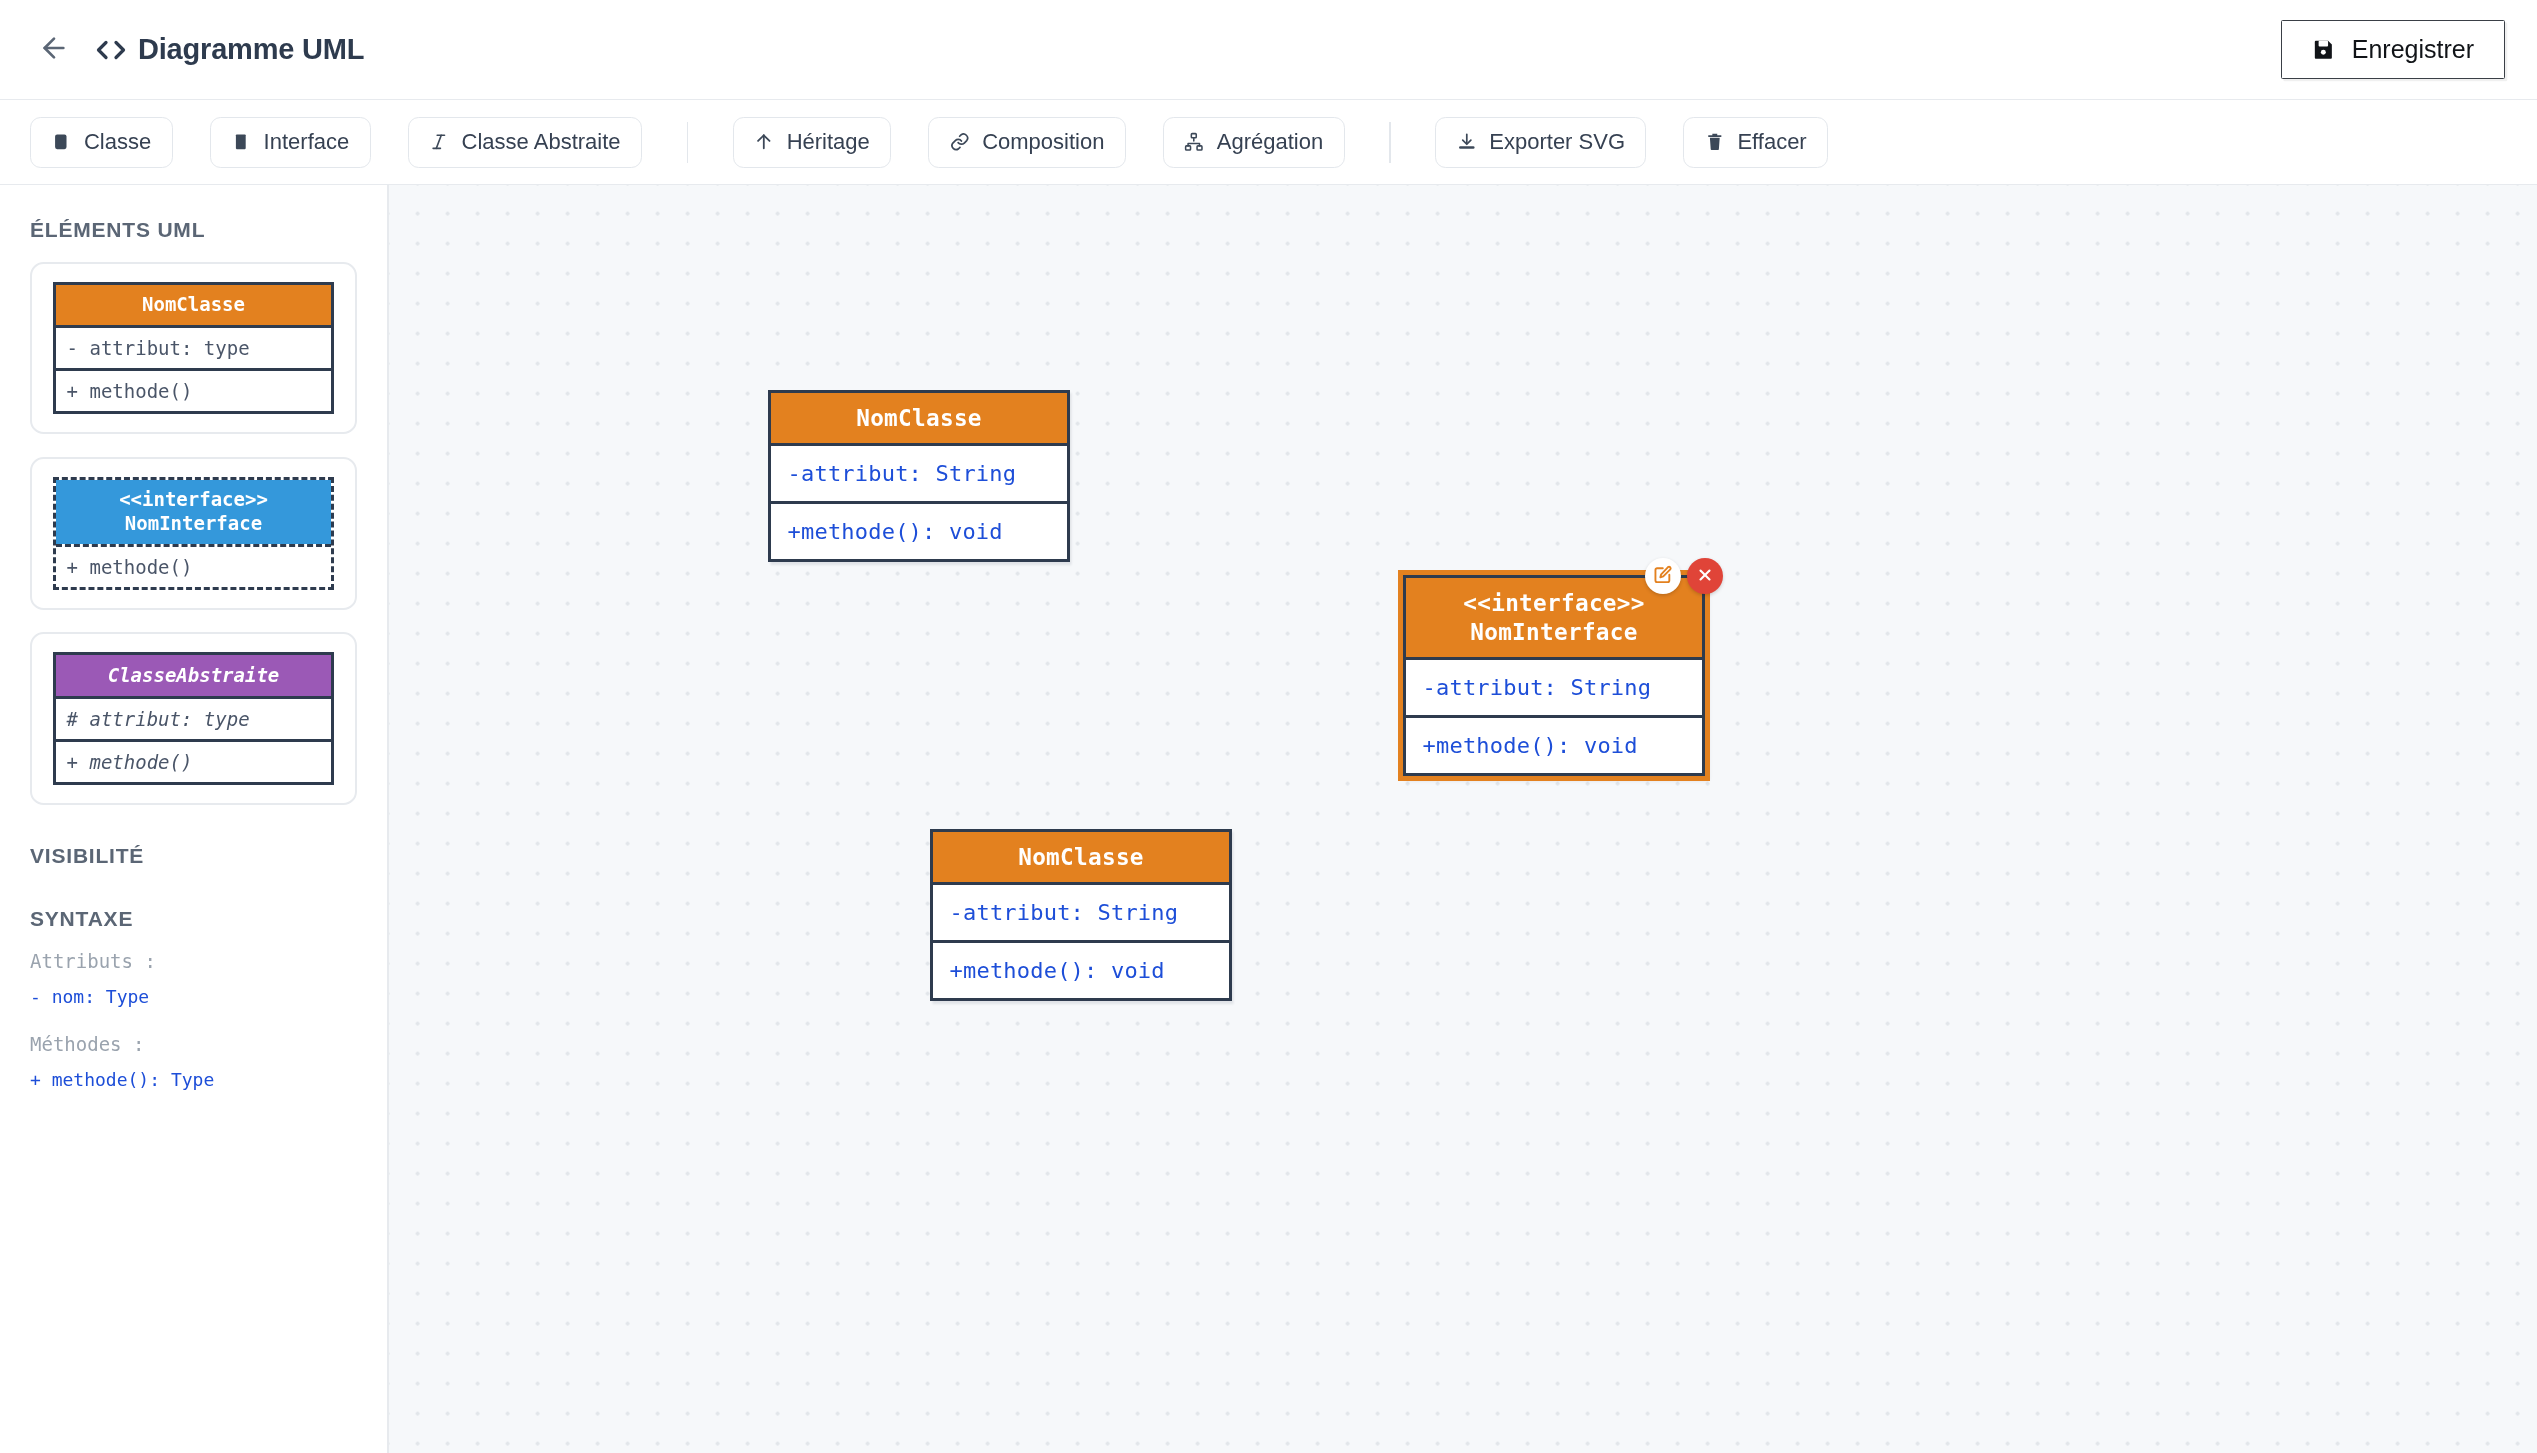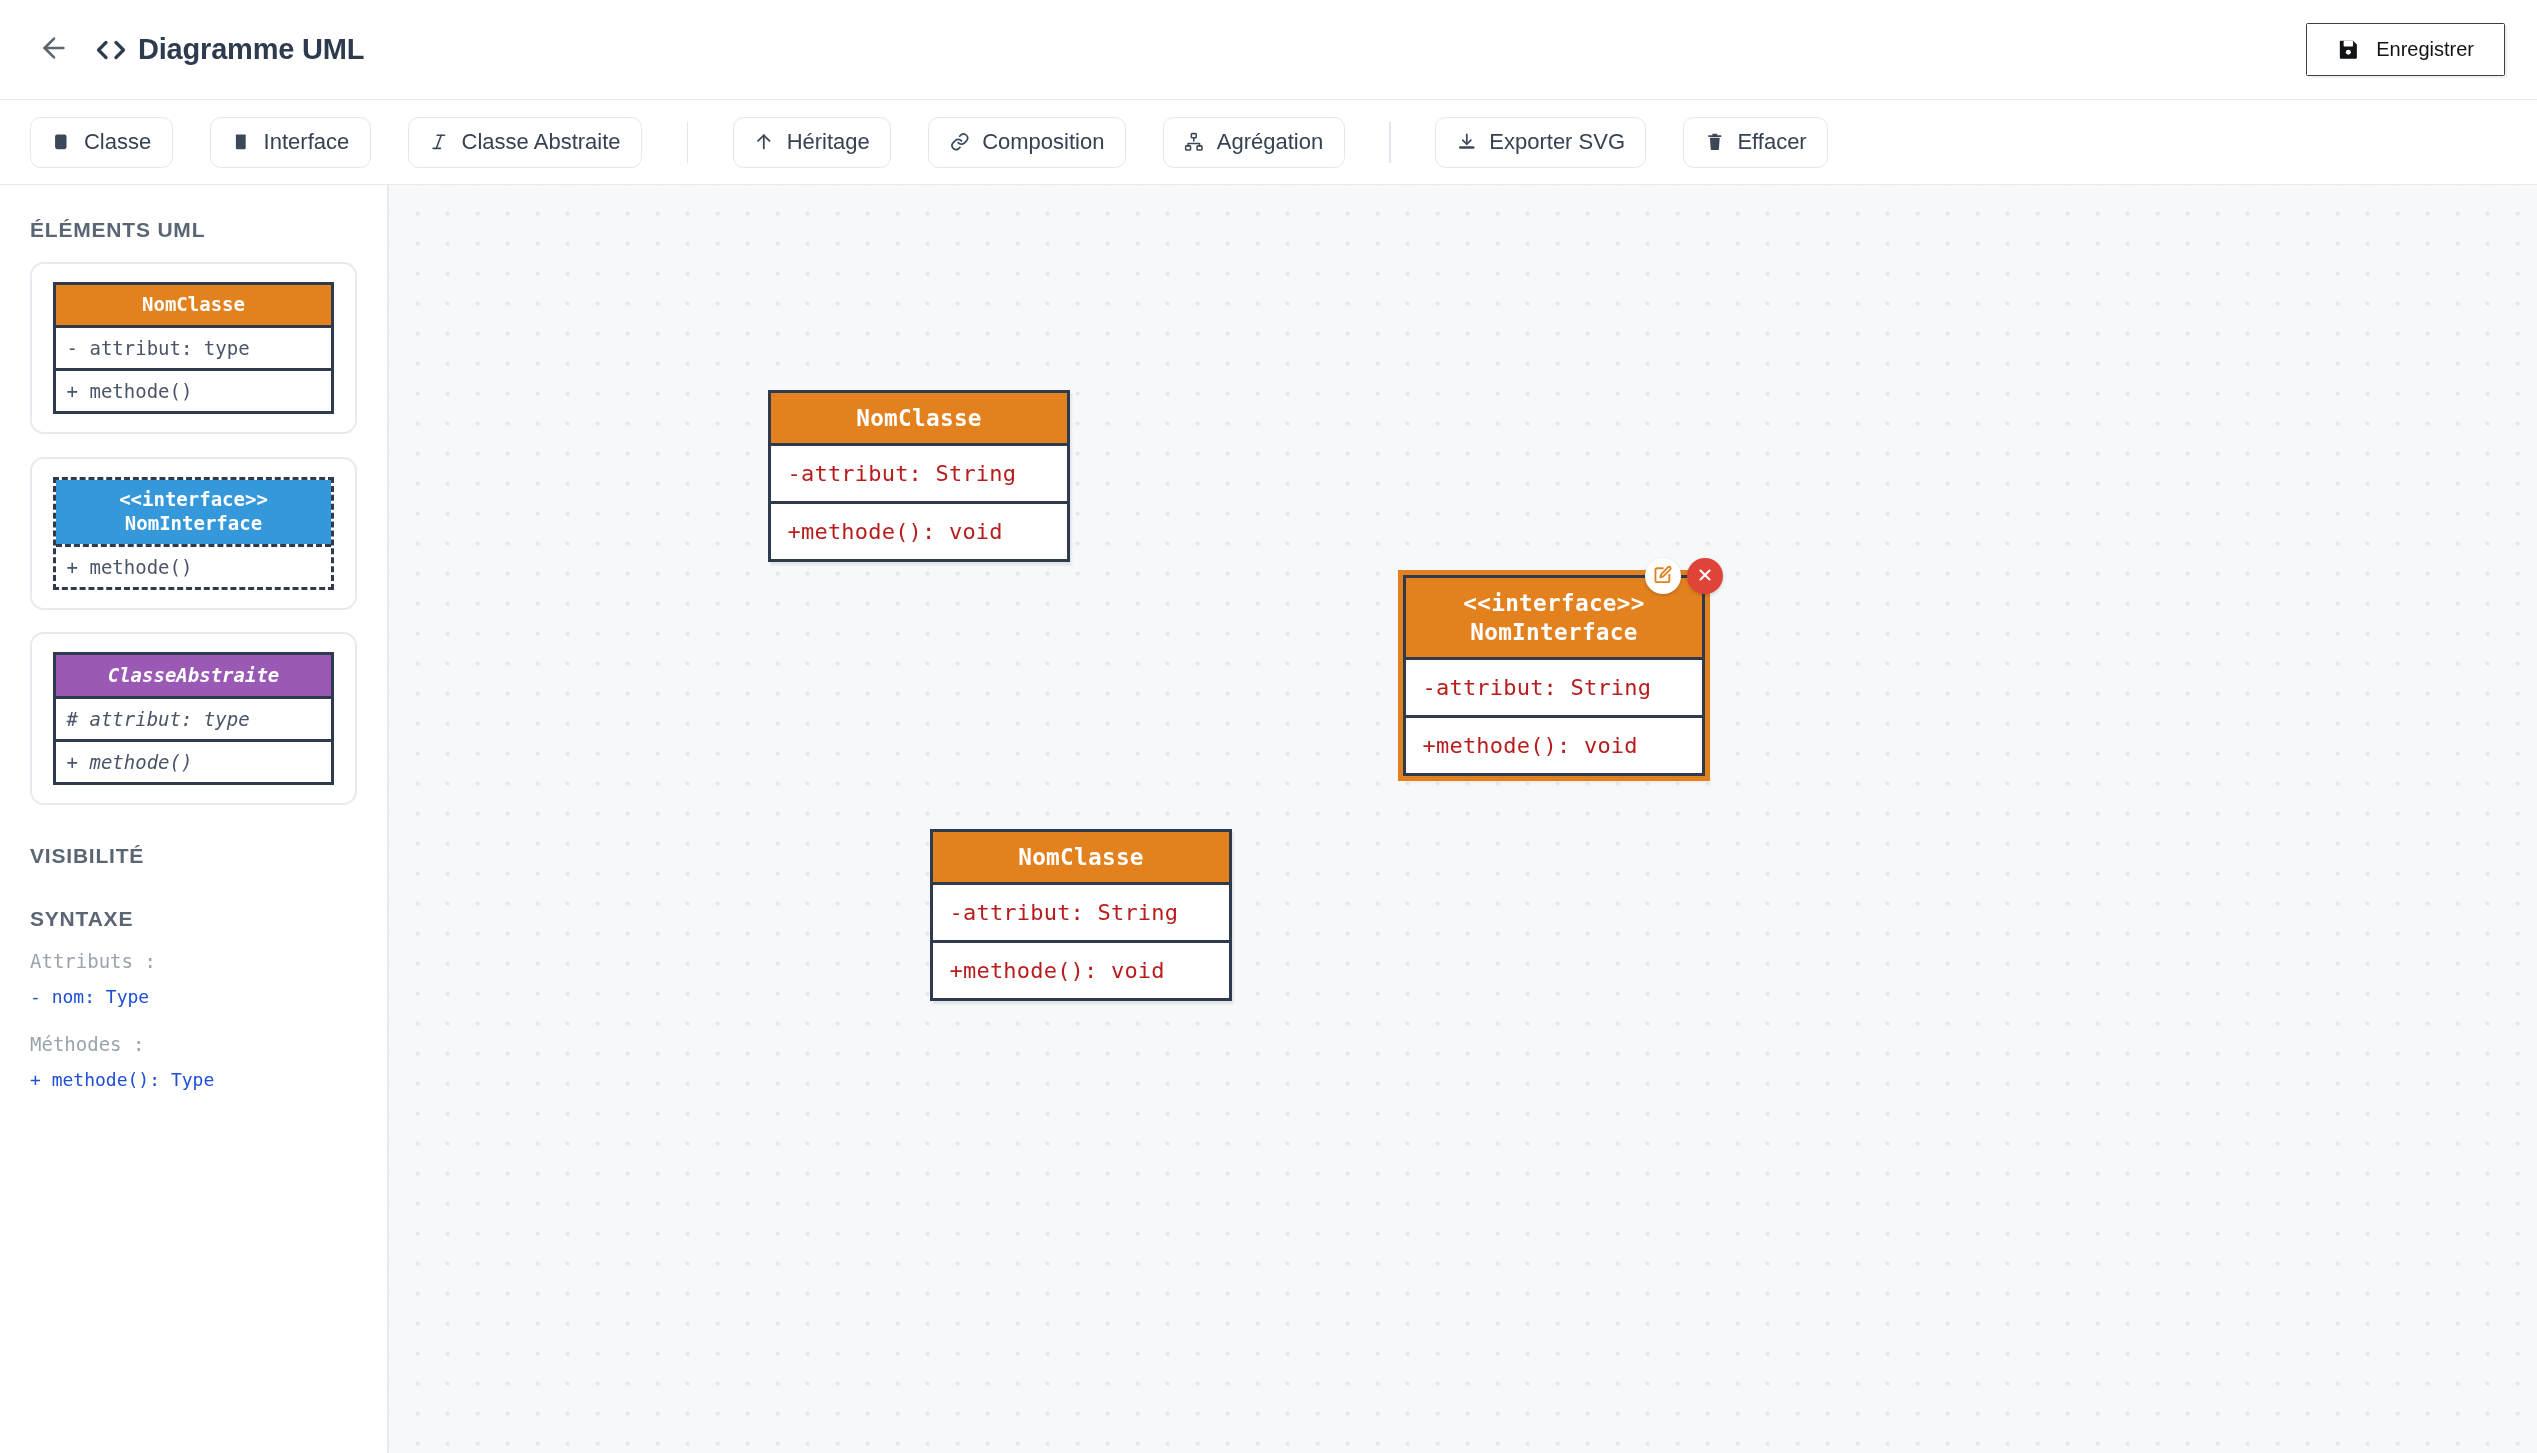--- a/index.html
+++ b/index.html
@@ -61,21 +61,21 @@
   }
   .header-spacer { flex: 1 1 auto; }
   .save-btn {
     display: flex;
     align-items: center;
     gap: 16.6px;
     border: 1.5px solid #3a3f46;
     background: #ffffff;
     border-radius: 1.5px;
     padding: 14.3px 30px;
-    font-size: 20px;
+    font-size: 25px;
     color: #111418;
     cursor: pointer;
     box-shadow: 2.3px 2.3px 0 rgba(0,0,0,0.06);
     font-family: "Liberation Sans", sans-serif;
   }
   .save-btn .ic { display: flex; align-items: center; }
 
   
   .toolbar {
     height: 85px;
@@ -226,21 +226,21 @@
     font-weight: bold;
     font-size: 22.7px;
     text-align: center;
     padding: 10.6px 6px;
     line-height: 1.28;
     letter-spacing: 0.3px;
   }
   .node .n-sec {
     border-top: 3.8px solid #2e3b4e;
     font-size: 22px;
-    color: #b91c1c;
+    color: #1d4ed8;
     padding: 15px 16.6px;
     background: #ffffff;
     letter-spacing: 0.2px;
   }
   .node.selected {
     outline: 5.3px solid #e3811f;
     outline-offset: 0.8px;
     box-shadow: 0 0 0 1.5px #e3811f, 3px 3.8px 4.5px rgba(30,40,55,0.16);
   }
 

